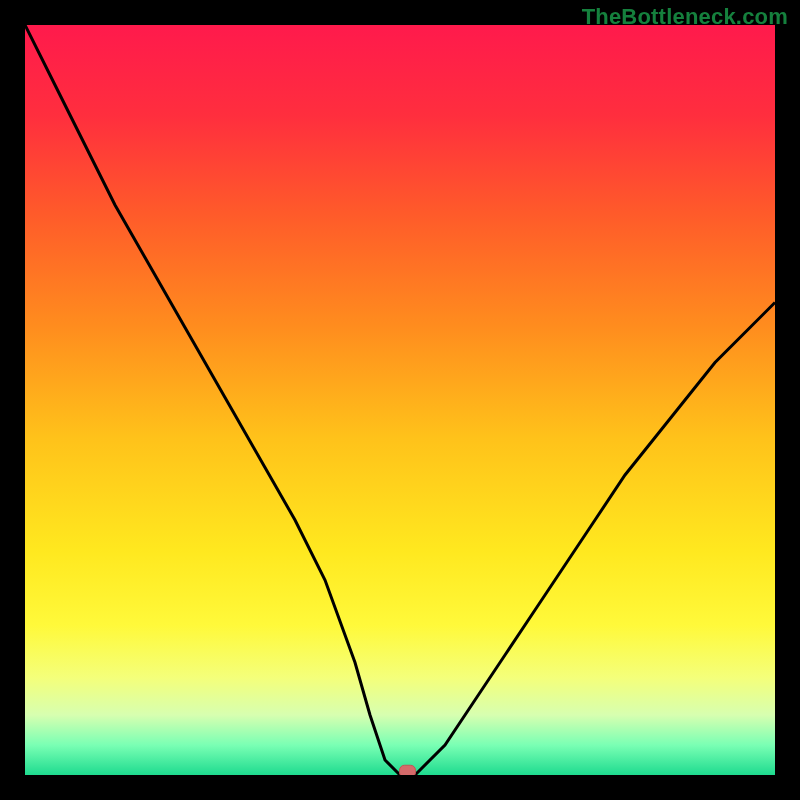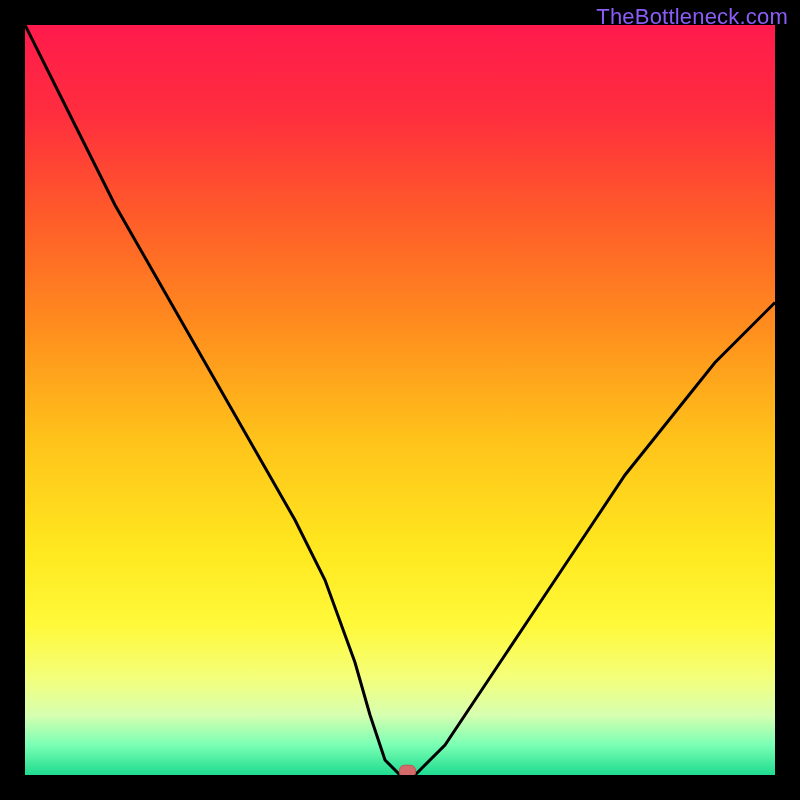--- a/index.html
+++ b/index.html
@@ -14,23 +14,23 @@
   .frame {
     position: relative;
     width: 800px;
     height: 800px;
     background: #000;
   }
   .watermark {
     position: absolute;
     top: 4px;
     right: 12px;
-    color: #8b5cf6;
+    color: #15803d;
     font-size: 22px;
-    font-weight: 400;
+    font-weight: 700;
     letter-spacing: 0.2px;
     z-index: 5;
   }
   .plot {
     position: absolute;
     left: 25px;
     top: 25px;
     width: 750px;
     height: 750px;
   }

